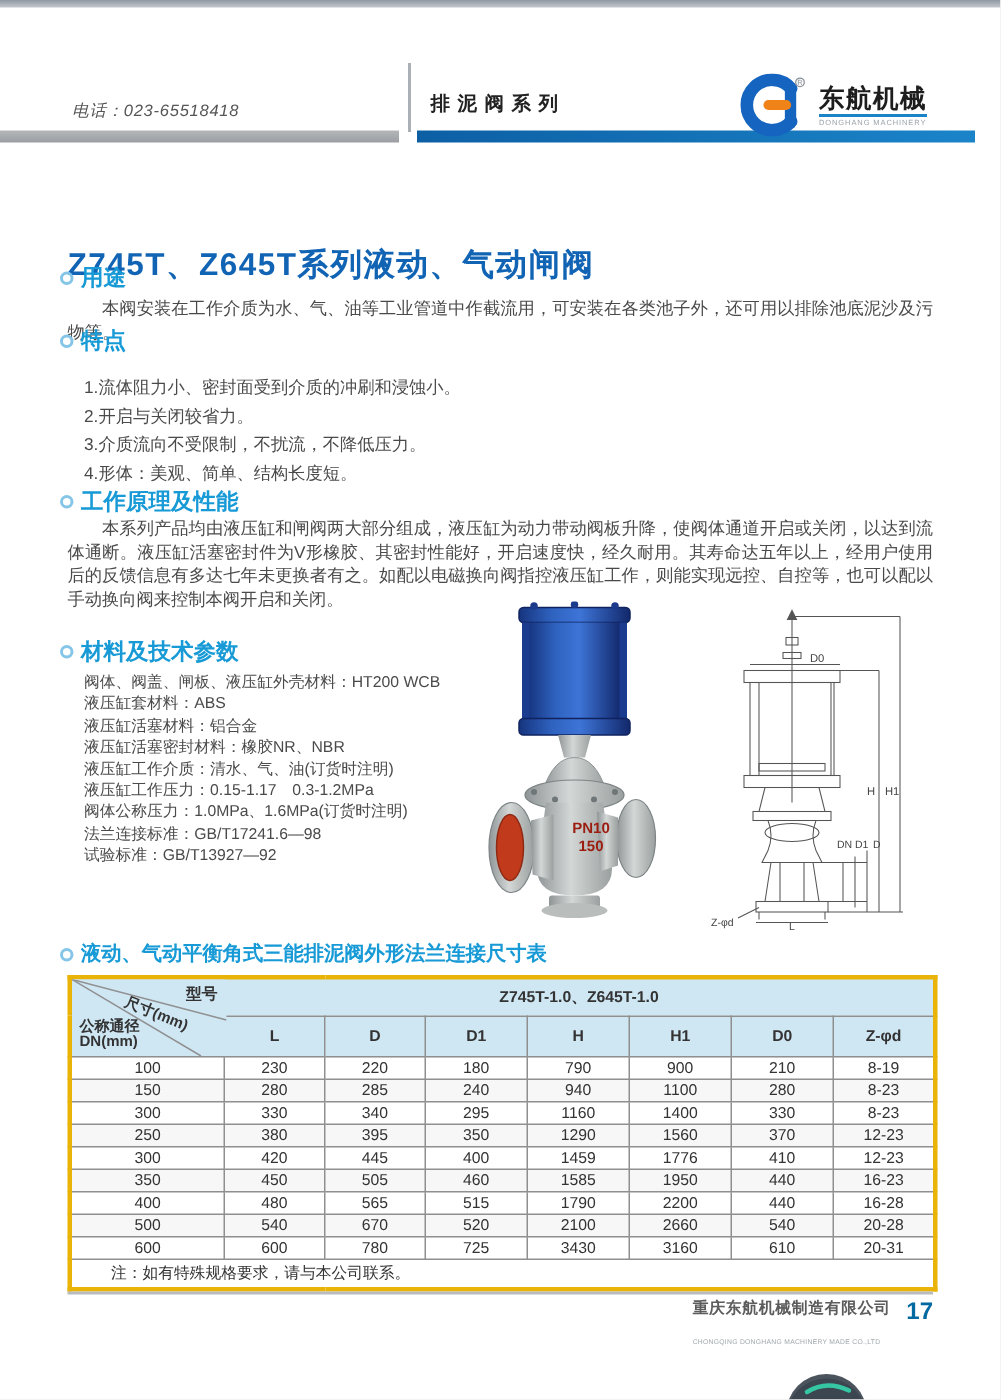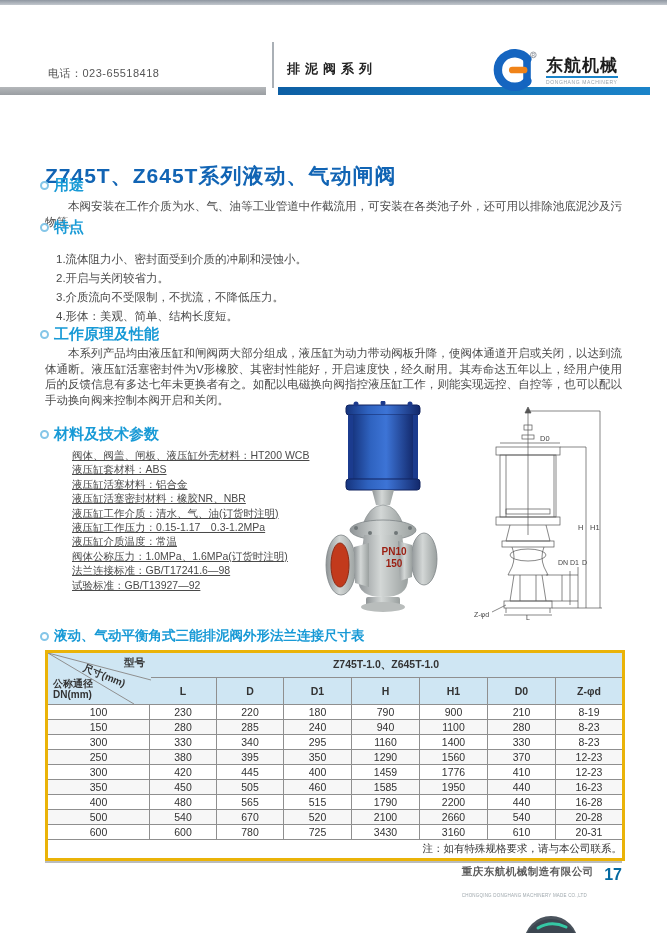--- a/index.html
+++ b/index.html
@@ -8,21 +8,21 @@
   .page {
     position:relative; width:667px; height:933px; margin:0 auto;
     background:#ffffff; overflow:hidden; color:#4a4a4a;
   }
   .abs { position:absolute; }
 
   
   .top-edge { left:0; top:0; width:667px; height:5px; background:linear-gradient(#8f97a1,#c3c8ce); }
 
   
-  .phone { left:48px; top:66px; font-size:11px; color:#555; letter-spacing:.5px; }
+  .phone { left:48px; top:66px; font-size:11px; color:#555; letter-spacing:.5px;font-style:italic; }
   .gray-bar { left:0; top:87px; width:266px; height:8px; background:linear-gradient(#b4b7ba,#9a9ea2); }
   .v-div { left:272px; top:42px; width:2px; height:46px; background:#aab0b6; }
   .series-tab { left:287px; top:60px; font-size:13px; font-weight:bold; color:#222; letter-spacing:5px; }
   .blue-bar { left:278px; top:87px; width:372px; height:8px; background:linear-gradient(90deg,#0d5fa4,#1b84c9); }
 
   
   .logo { left:488px; top:48px; width:152px; height:44px; display:flex; align-items:center; }
   .logo-mark { width:52px; height:42px; flex:0 0 auto; }
   .logo-text { margin-left:6px; }
   .logo-cn { font-size:17px; font-weight:bold; color:#1d1d1d; letter-spacing:1px; line-height:19px; }
@@ -47,21 +47,21 @@
 
   
   table.dim { border-collapse:collapse; table-layout:fixed; width:577px; font-size:10.5px; color:#333; }
   table.dim th, table.dim td { border:1px solid #8f8f8f; text-align:center; vertical-align:middle; padding:0; }
   table.dim { border:3px solid #eab308; }
   table.dim thead th { background:#cfe6f3; font-weight:bold; }
   table.dim .model-row th { height:25px; font-weight:bold; }
   table.dim .col-row th { height:26px; }
   table.dim tbody tr { height:15px; background:#fff; }
   table.dim tbody tr:nth-child(even) td { background:#f7f7f7; }
-  table.dim .note-row td { height:20px; text-align:right; padding-left:0; font-size:10.5px; background:#fff; }
+  table.dim .note-row td { height:20px; text-align:left; padding-left:26px; font-size:10.5px; background:#fff; }
   .corner { position:relative; width:103px; height:51px; background:#cfe6f3; }
   .corner svg { position:absolute; left:0; top:0; }
   .corner .c-top { position:absolute; right:6px; top:3px; font-size:10.5px; font-weight:bold; }
   .corner .c-mid { position:absolute; left:34px; top:16px; font-size:10px; font-weight:bold; transform:rotate(22deg); }
   .corner .c-b1 { position:absolute; left:5px; top:24px; font-size:10px; font-weight:bold; }
   .corner .c-b2 { position:absolute; left:5px; top:36px; font-size:10px; font-weight:bold; }
 
   
   .foot-rule { left:45px; top:861px; width:577px; height:2px; background:#b9bcbe; }
   .footer { left:360px; top:865px; width:262px; text-align:right; }
@@ -126,28 +126,27 @@
   <div class="abs sec-head" style="left:40px; top:325px;text-align:right;">
     <span class="ring"></span>
     <span>工作原理及性能</span>
   </div>
   <div class="abs para indent" style="left:45px; top:346px; width:577px; line-height:15.5px;">本系列产品均由液压缸和闸阀两大部分组成，液压缸为动力带动阀板升降，使阀体通道开启或关闭，以达到流体通断。液压缸活塞密封件为V形橡胶、其密封性能好，开启速度快，经久耐用。其寿命达五年以上，经用户使用后的反馈信息有多达七年未更换者有之。如配以电磁换向阀指控液压缸工作，则能实现远控、自控等，也可以配以手动换向阀来控制本阀开启和关闭。</div>
 
   <div class="abs sec-head" style="left:40px; top:425px;">
     <span class="ring"></span>
     <span>材料及技术参数</span>
   </div>
-  <div class="abs spec-list" style="left:72px; top:448px; width:270px;text-decoration:underline;">
+  <div class="abs spec-list" style="left:56px; top:448px; width:270px;">
       <div class="list-line">阀体、阀盖、闸板、液压缸外壳材料：HT200 WCB</div>
       <div class="list-line">液压缸套材料：ABS</div>
       <div class="list-line">液压缸活塞材料：铝合金</div>
       <div class="list-line">液压缸活塞密封材料：橡胶NR、NBR</div>
       <div class="list-line">液压缸工作介质：清水、气、油(订货时注明)</div>
       <div class="list-line">液压缸工作压力：0.15-1.17　0.3-1.2MPa</div>
-      <div class="list-line">液压缸介质温度：常温</div>
       <div class="list-line">阀体公称压力：1.0MPa、1.6MPa(订货时注明)</div>
       <div class="list-line">法兰连接标准：GB/T17241.6—98</div>
       <div class="list-line">试验标准：GB/T13927—92</div>
     </div>
 
   <div class="abs photo-box">
     <svg width="116" height="214" viewBox="0 0 116 214">
       <defs>
         <linearGradient id="cyl" x1="0" y1="0" x2="1" y2="0">
           <stop offset="0" stop-color="#16347e"></stop>

